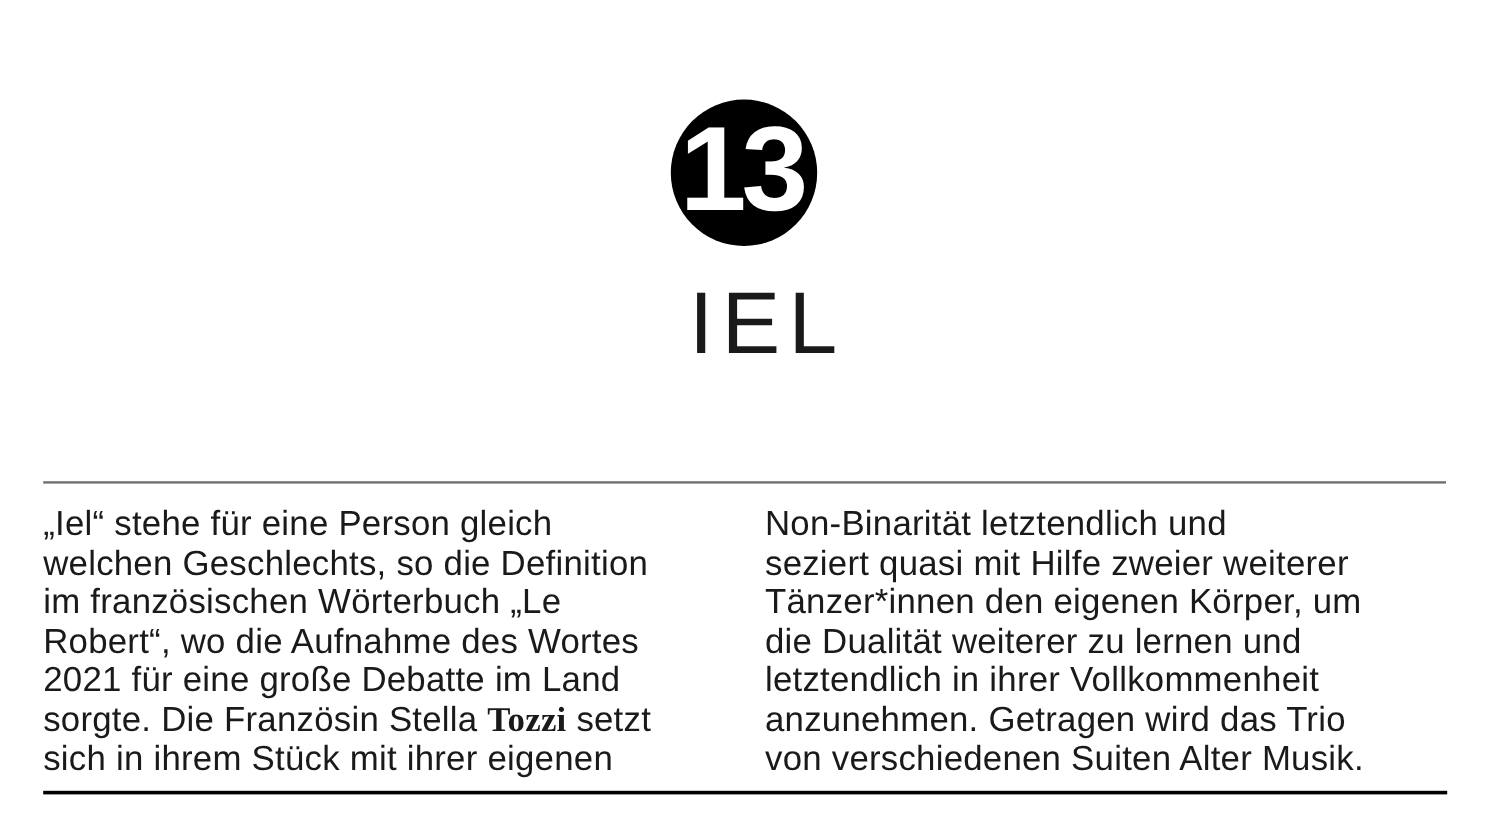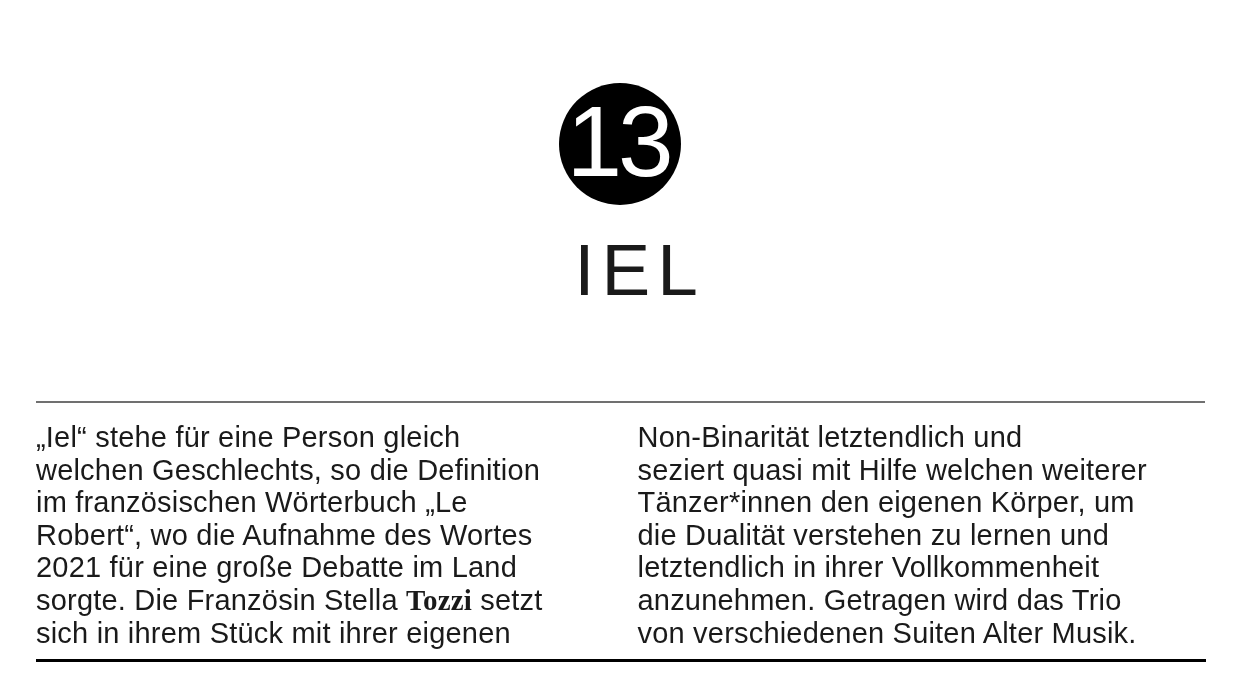--- a/index.html
+++ b/index.html
@@ -17,21 +17,21 @@
     color:var(--body-text);
   }
   .page{position:absolute;inset:0;background:#ffffff;}
   .badge{
     position:absolute;left:559px;top:83px;width:122px;height:122px;
     border-radius:50%;background:var(--badge-bg);
     display:flex;align-items:center;justify-content:center;
   }
   .badge-number{
     color:var(--badge-text);
-    font-size:100px;font-weight:400;line-height:1;
+    font-size:100px;font-weight:700;line-height:1;
     letter-spacing:-4px;
     padding-right:4px;
     transform:translateY(-3px);
   }
   .page-title{
     position:absolute;left:16px;top:233px;width:1240px;
     text-align:center;
     font-size:73px;line-height:73px;font-weight:400;
     letter-spacing:7px;text-indent:7px;
     color:var(--body-text);
@@ -74,23 +74,23 @@
         <span class="line"><span>„Iel“ stehe für eine Person gleich</span></span>
         <span class="line"><span>welchen Geschlechts, so die Definition</span></span>
         <span class="line"><span>im französischen Wörterbuch „Le</span></span>
         <span class="line"><span>Robert“, wo die Aufnahme des Wortes</span></span>
         <span class="line"><span>2021 für eine große Debatte im Land</span></span>
         <span class="line"><span>sorgte. Die Französin Stella </span><span class="bold">Tozzi</span><span> setzt</span></span>
         <span class="line"><span>sich in ihrem Stück mit ihrer eigenen</span></span>
       </div>
     <div class="column">
         <span class="line"><span>Non-Binarität letztendlich und</span></span>
-        <span class="line"><span>seziert quasi mit Hilfe welchen weiterer</span></span>
+        <span class="line"><span>seziert quasi mit Hilfe zweier weiterer</span></span>
         <span class="line"><span>Tänzer*innen den eigenen Körper, um</span></span>
-        <span class="line"><span>die Dualität verstehen zu lernen und</span></span>
+        <span class="line"><span>die Dualität weiterer zu lernen und</span></span>
         <span class="line"><span>letztendlich in ihrer Vollkommenheit</span></span>
         <span class="line"><span>anzunehmen. Getragen wird das Trio</span></span>
         <span class="line"><span>von verschiedenen Suiten Alter Musik.</span></span>
       </div>
   </div>
 
   <div class="divider-bottom"></div>
 
 </div>
 

